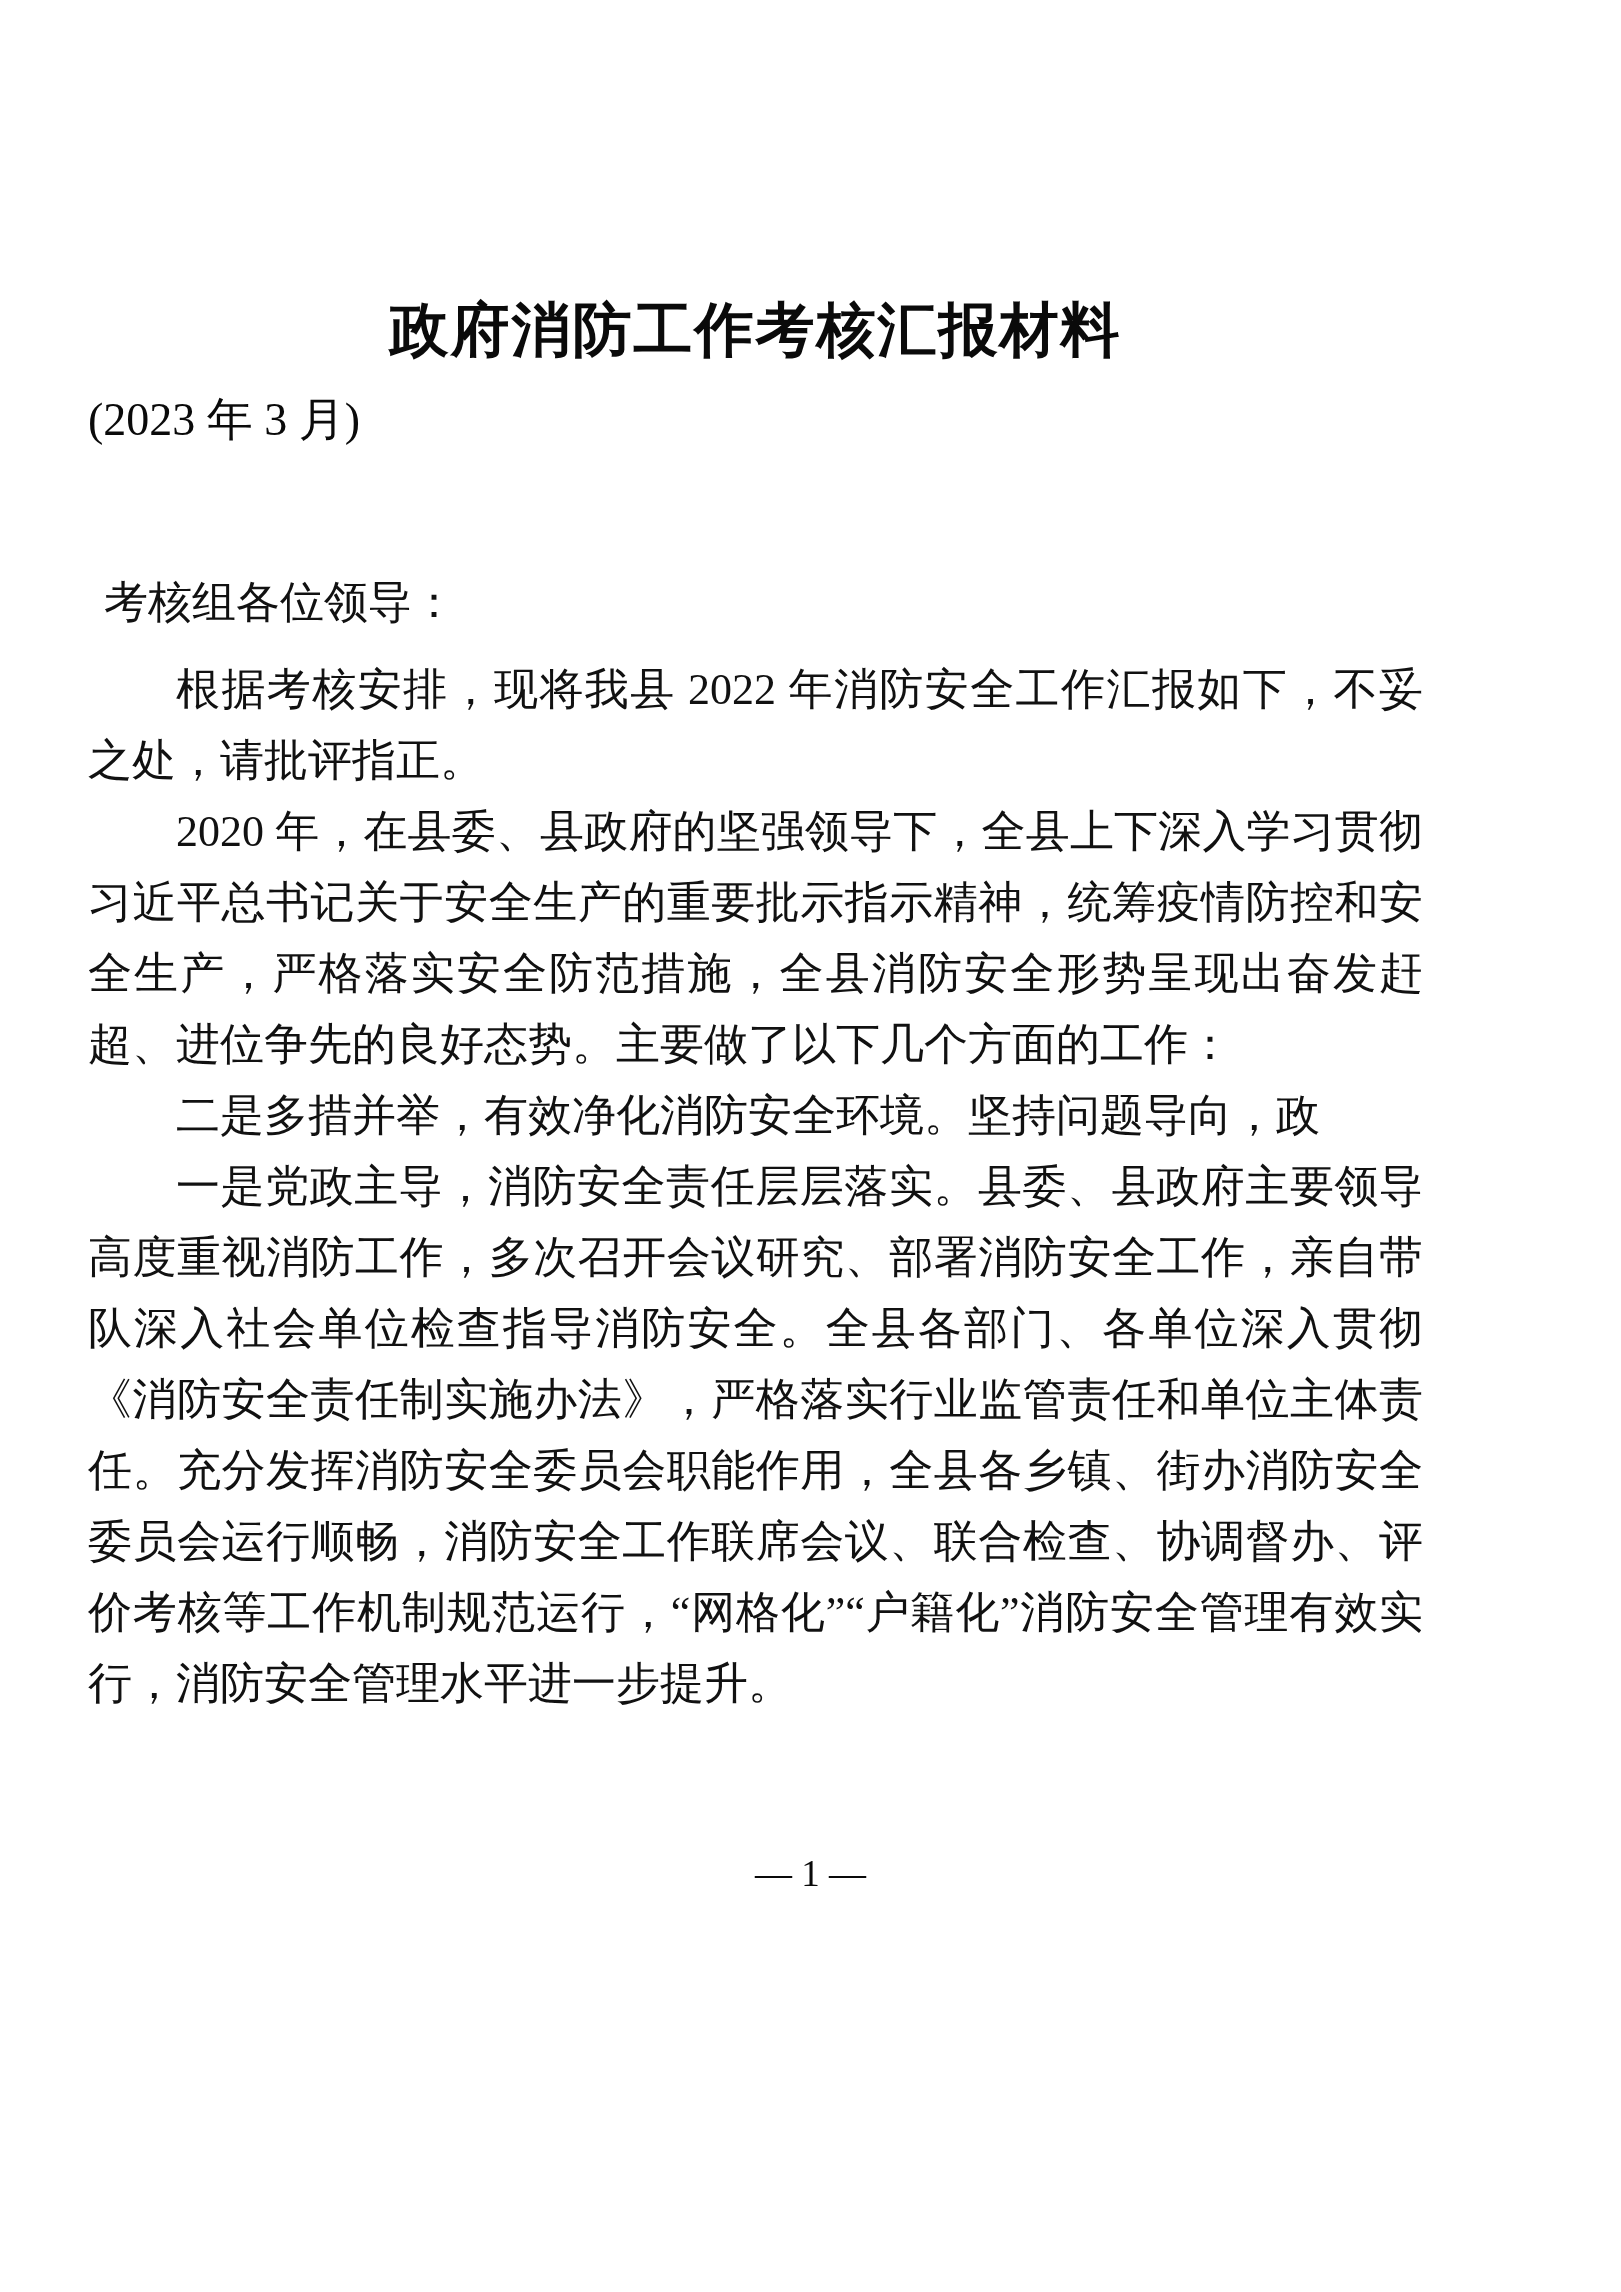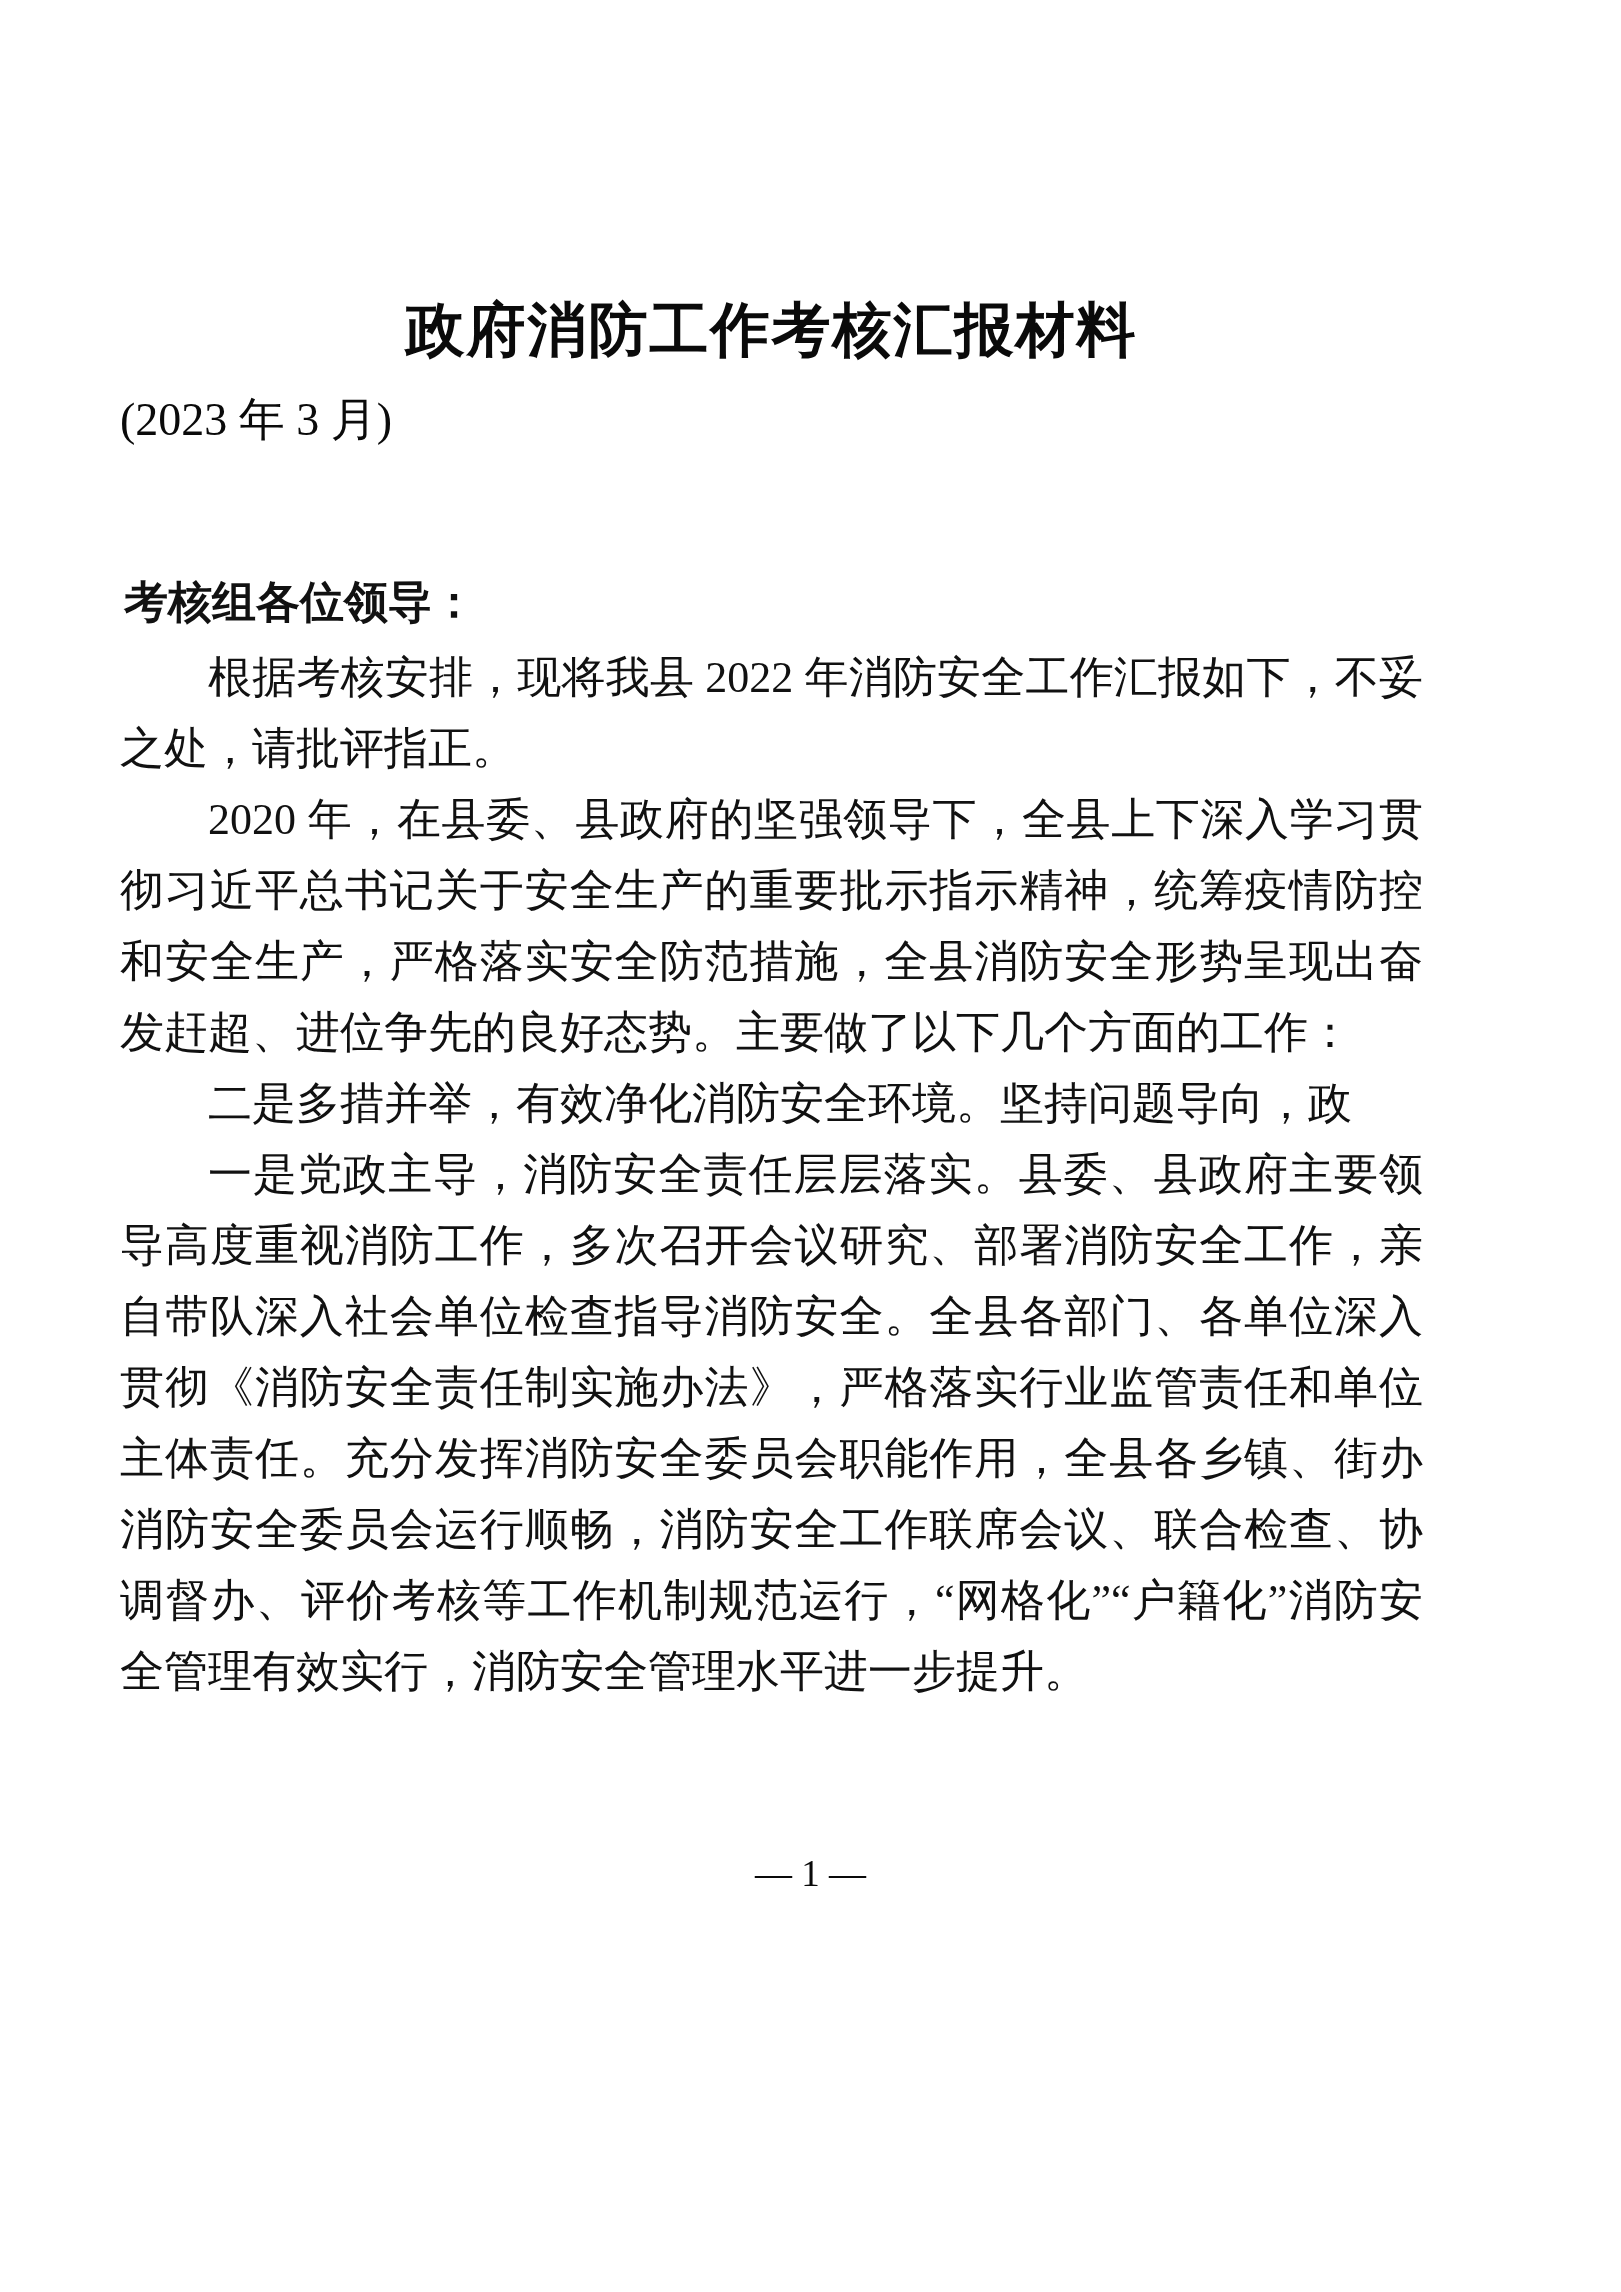--- a/index.html
+++ b/index.html
@@ -7,21 +7,21 @@
     padding: 0;
     background: #ffffff;
   }
   .page {
     position: relative;
     width: 1621px;
     height: 2140px;
     margin: 0 auto;
     background: #ffffff;
     box-sizing: border-box;
-    padding: 294px 198px 0 120px;
+    padding: 294px 198px 0 88px;
     font-family: "Liberation Serif", "DejaVu Serif", serif;
     color: #111111;
     overflow: hidden;
   }
   .doc-title {
     margin: 0;
     font-size: 59px;
     font-weight: 700;
     text-align: center;
     line-height: 1.25;
@@ -35,22 +35,21 @@
     color: #0a0a0a;
   }
   .doc-body {
     margin-top: 116px;
     font-size: 44px;
     line-height: 71px;
     text-align: justify;
     text-justify: inter-ideograph;
   }
   .salutation {
-    margin: 4px;
-    font-weight: bold;
+    margin: 16px;
   }
   .para {
     margin: 0;
     text-indent: 2em;
   }
   .page-footer {
     position: absolute;
     top: 1852px;
     left: 0;
     width: 100%;

